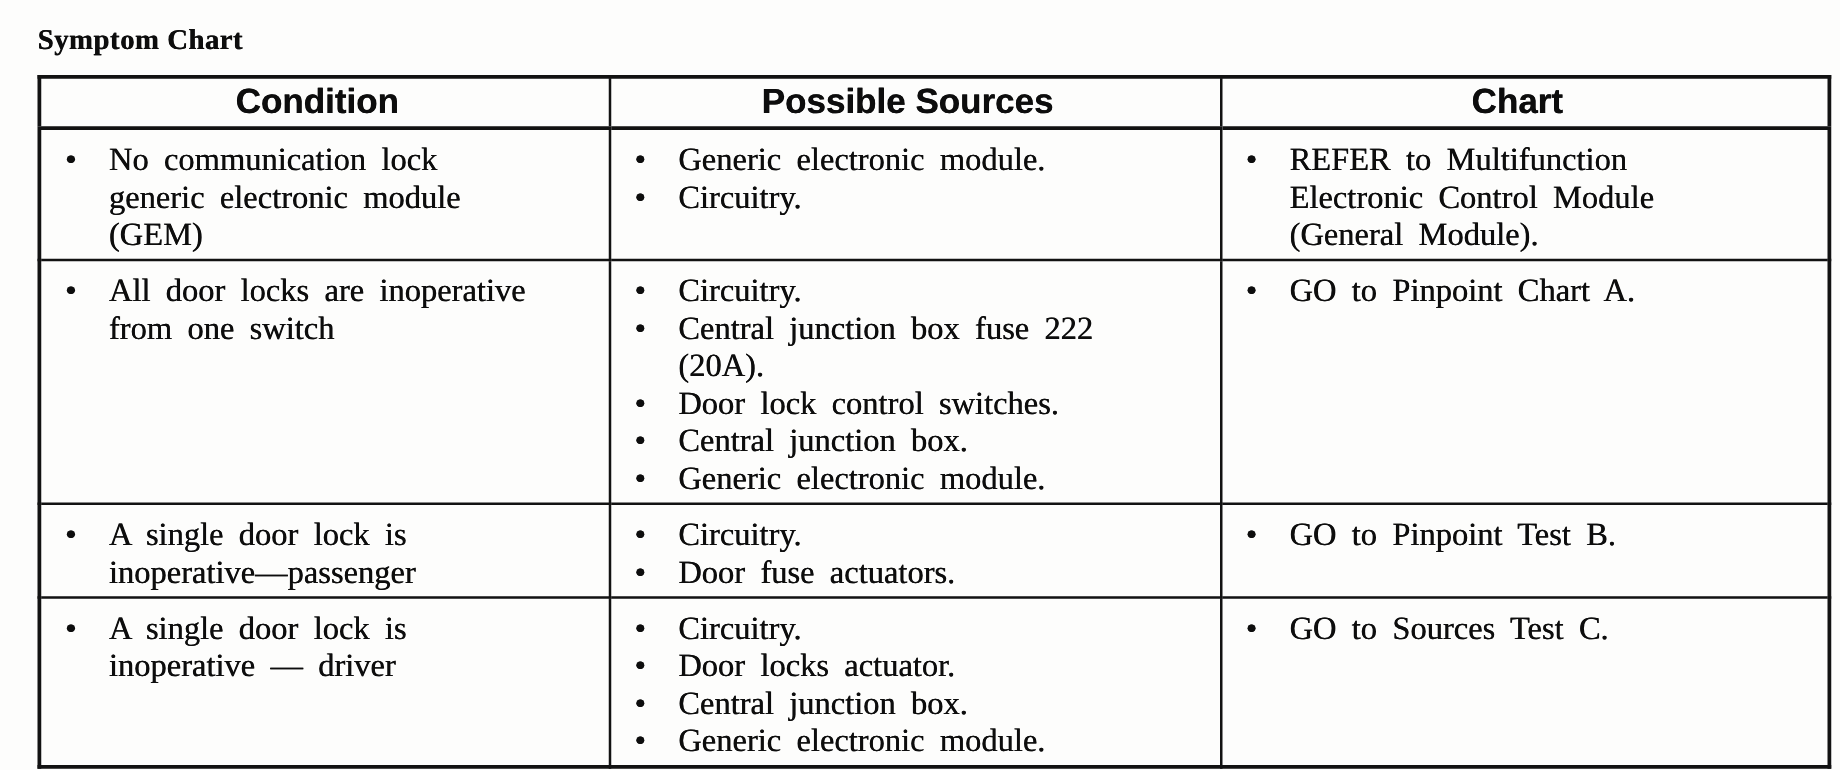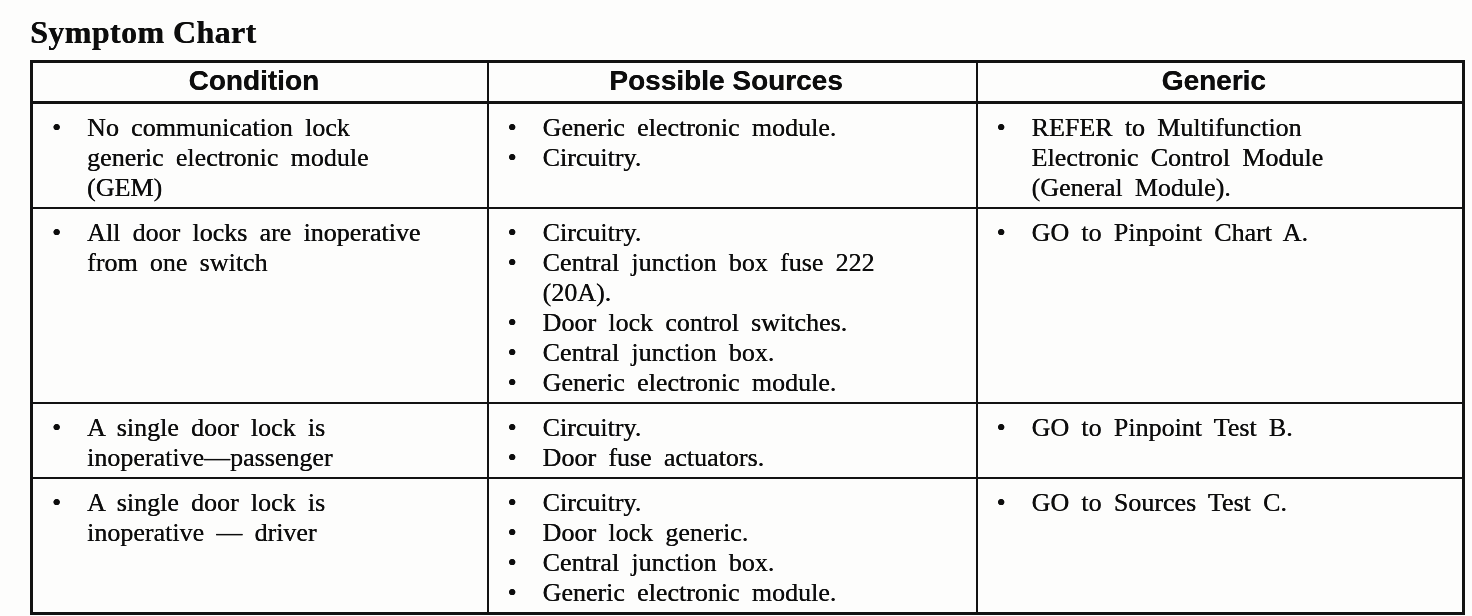--- a/index.html
+++ b/index.html
@@ -8,21 +8,21 @@
     background: #fdfdfc;
     color: #0d0d0d;
     font-family: "Liberation Serif", serif;
     overflow: hidden;
   }
   .page { padding: 16px 10px 0 30px; }
 
   .doc-title {
     font-family: "Liberation Serif", serif;
     font-weight: bold;
-    font-size: 32px;
+    font-size: 23px;
     line-height: 32px;
     letter-spacing: 0.4px;
     margin-bottom: 12px;
     text-shadow: 0.4px 0 0 currentColor;
   }
 
   table.symptom-table {
     border-collapse: collapse;
     width: 1432px;
     table-layout: fixed;
@@ -80,21 +80,21 @@
   <table class="symptom-table">
     <colgroup>
         <col class="c0">
         <col class="c1">
         <col class="c2">
       </colgroup>
     <thead>
       <tr>
         <th>Condition</th>
         <th>Possible Sources</th>
-        <th>Generic</th>
+        <th>Chart</th>
       </tr>
     </thead>
     <tbody>
 
       <tr class="r0">
         <td>
           <div class="item">
             <span class="bullet">•</span>
             <span class="txt">No communication lock
 generic electronic module
@@ -194,21 +194,21 @@
 inoperative — driver</span>
           </div>
         </td>
         <td>
           <div class="item">
             <span class="bullet">•</span>
             <span class="txt">Circuitry.</span>
           </div>
           <div class="item">
             <span class="bullet">•</span>
-            <span class="txt">Door lock generic.</span>
+            <span class="txt">Door locks actuator.</span>
           </div>
           <div class="item">
             <span class="bullet">•</span>
             <span class="txt">Central junction box.</span>
           </div>
           <div class="item">
             <span class="bullet">•</span>
             <span class="txt">Generic electronic module.</span>
           </div>
         </td>

